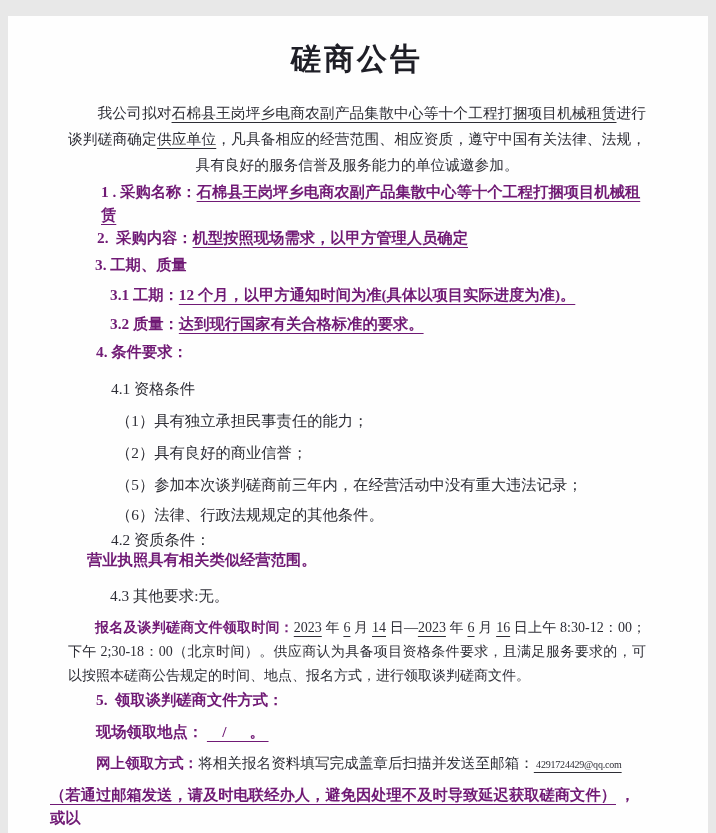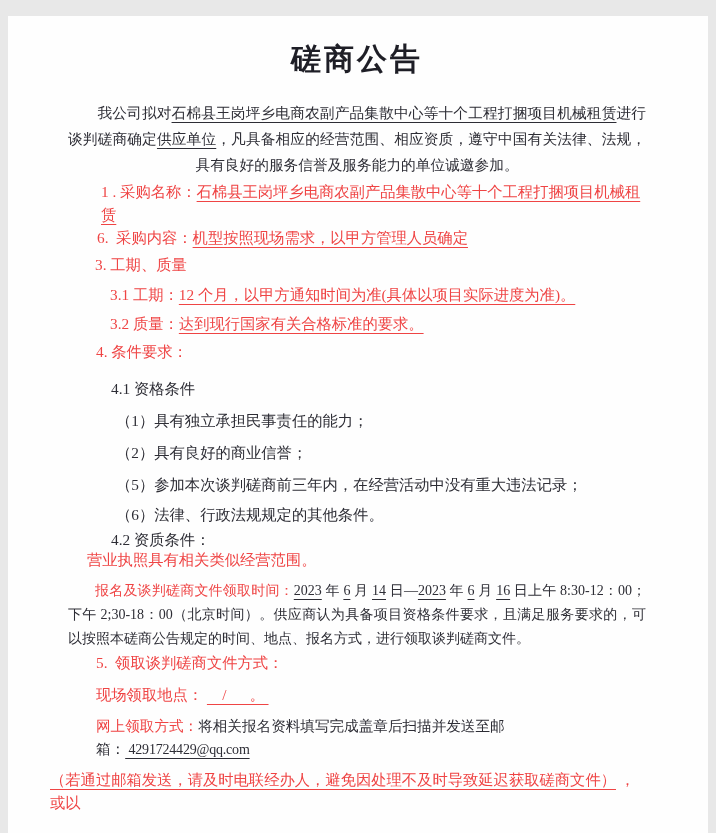--- a/index.html
+++ b/index.html
@@ -19,65 +19,66 @@
     text-align:center;
     font-size:30px;
     font-weight:bold;
     letter-spacing:3px;
     color:#1e1e26;
     margin:4px 0 22px 0;
     line-height:38px;
   }
   .line{line-height:23px;}
   .seg{white-space:pre-wrap;}
-  .b{font-weight:normal;color:#ef4444;}
+  .b{font-weight:bold;color:#701a75;}
   .u{text-decoration:underline;text-underline-offset:4px;text-decoration-thickness:1px;}
   
   .intro{font-size:14.7px;line-height:26px;text-align:justify;text-align-last:center;text-indent:2em;margin-top:0;}
   .m-item1{margin:2px 0 0 33px;}
   .m-item2{margin:0 0 0 29px;}
   .m-sec3{margin:4px 0 0 27px;}
   .m-sec31{margin:7px 0 0 42px;}
   .m-sec32{margin:6px 0 0 42px;}
   .m-sec4{margin:5px 0 0 28px;}
   .m-sec41{margin:14px 0 0 43px;}
   .m-cond{margin:9px 0 0 48px;}
   .m-cond4{margin:7px 0 0 48px;}
   .m-cond6{margin:7px 0 0 48px;}
   .m-sec42{margin:4px 0 0 43px;line-height:20px;}
   .m-biz{margin:0 0 0 19px;line-height:20px;}
   .m-sec43{margin:14px 0 0 42px;}
   .para-date{font-size:14px;line-height:24px;text-align:justify;text-indent:27px;margin-top:9px;}
   .m-sec5{margin:0 0 0 28px;}
   .m-pickup{margin:9px 0 0 28px;}
   .m-online{margin:9px 0 0 28px;font-size:14.6px;}
-  .m-online .email{font-size:14px;letter-spacing:-0.2px;}
+  .m-online .email{font-size:10px;letter-spacing:-0.2px;}
   .m-lastline{margin:7px 0 0 -18px;}
 </style>
 </head>
 <body>
 
 <div class="page">
   <div class="content">
     <div class="title">磋商公告</div>
     <div>
         <div class="line intro"><span class="seg">我公司拟对</span><span class="seg u">石棉县王岗坪乡电商农副产品集散中心等十个工程打捆项目机械租赁</span><span class="seg">进行谈判磋商确定</span><span class="seg u">供应单位</span><span class="seg">，凡具备相应的经营范围、相应资质，遵守中国有关法律、法规，具有良好的服务信誉及服务能力的单位诚邀参加。</span></div>
         <div class="line m-item1"><span class="seg b">1 . 采购名称：</span><span class="seg b u">石棉县王岗坪乡电商农副产品集散中心等十个工程打捆项目机械租赁</span></div>
-        <div class="line m-item2"><span class="seg b">6.  采购内容：</span><span class="seg b u">机型按照现场需求，以甲方管理人员确定</span></div>
+        <div class="line m-item2"><span class="seg b">2.  采购内容：</span><span class="seg b u">机型按照现场需求，以甲方管理人员确定</span></div>
         <div class="line m-sec3"><span class="seg b">3. 工期、质量</span></div>
         <div class="line m-sec31"><span class="seg b">3.1 工期：</span><span class="seg b u">12 个月，以甲方通知时间为准(具体以项目实际进度为准)。</span></div>
         <div class="line m-sec32"><span class="seg b">3.2 质量：</span><span class="seg b u">达到现行国家有关合格标准的要求。</span></div>
         <div class="line m-sec4"><span class="seg b">4. 条件要求：</span></div>
         <div class="line m-sec41"><span class="seg">4.1 资格条件</span></div>
         <div class="line m-cond"><span class="seg">（1）具有独立承担民事责任的能力；</span></div>
         <div class="line m-cond"><span class="seg">（2）具有良好的商业信誉；</span></div>
         <div class="line m-cond"><span class="seg">（5）参加本次谈判磋商前三年内，在经营活动中没有重大违法记录；</span></div>
         <div class="line m-cond6"><span class="seg">（6）法律、行政法规规定的其他条件。</span></div>
         <div class="line m-sec42"><span class="seg">4.2 资质条件：</span></div>
         <div class="line m-biz"><span class="seg b">营业执照具有相关类似经营范围。</span></div>
+        <div class="line m-sec43"><span class="seg">4.3 其他要求:无。</span></div>
         <div class="line para-date"><span class="seg b">报名及谈判磋商文件领取时间：</span><span class="seg u">2023</span><span class="seg"> 年 </span><span class="seg u">6</span><span class="seg"> 月 </span><span class="seg u">14</span><span class="seg"> 日—</span><span class="seg u">2023</span><span class="seg"> 年 </span><span class="seg u">6</span><span class="seg"> 月 </span><span class="seg u">16</span><span class="seg"> 日上午 8:30-12：00；下午 2;30-18：00（北京时间）。供应商认为具备项目资格条件要求，且满足服务要求的，可以按照本磋商公告规定的时间、地点、报名方式，进行领取谈判磋商文件。</span></div>
         <div class="line m-sec5"><span class="seg b">5.  领取谈判磋商文件方式：</span></div>
         <div class="line m-pickup"><span class="seg b">现场领取地点：</span><span class="seg"> </span><span class="seg b u">&nbsp;&nbsp;&nbsp;&nbsp;/&nbsp;&nbsp;&nbsp;&nbsp;&nbsp;&nbsp;。&nbsp;</span></div>
         <div class="line m-online"><span class="seg b">网上领取方式：</span><span class="seg">将相关报名资料填写完成盖章后扫描并发送至邮箱：</span><span class="seg u email">&nbsp;4291724429@qq.com</span></div>
         <div class="line m-lastline"><span class="seg b u">（若通过邮箱发送，请及时电联经办人，避免因处理不及时导致延迟获取磋商文件）</span><span class="seg b"> ，或以</span></div>
       </div>
   </div>
 </div>
 
 </body></html>

